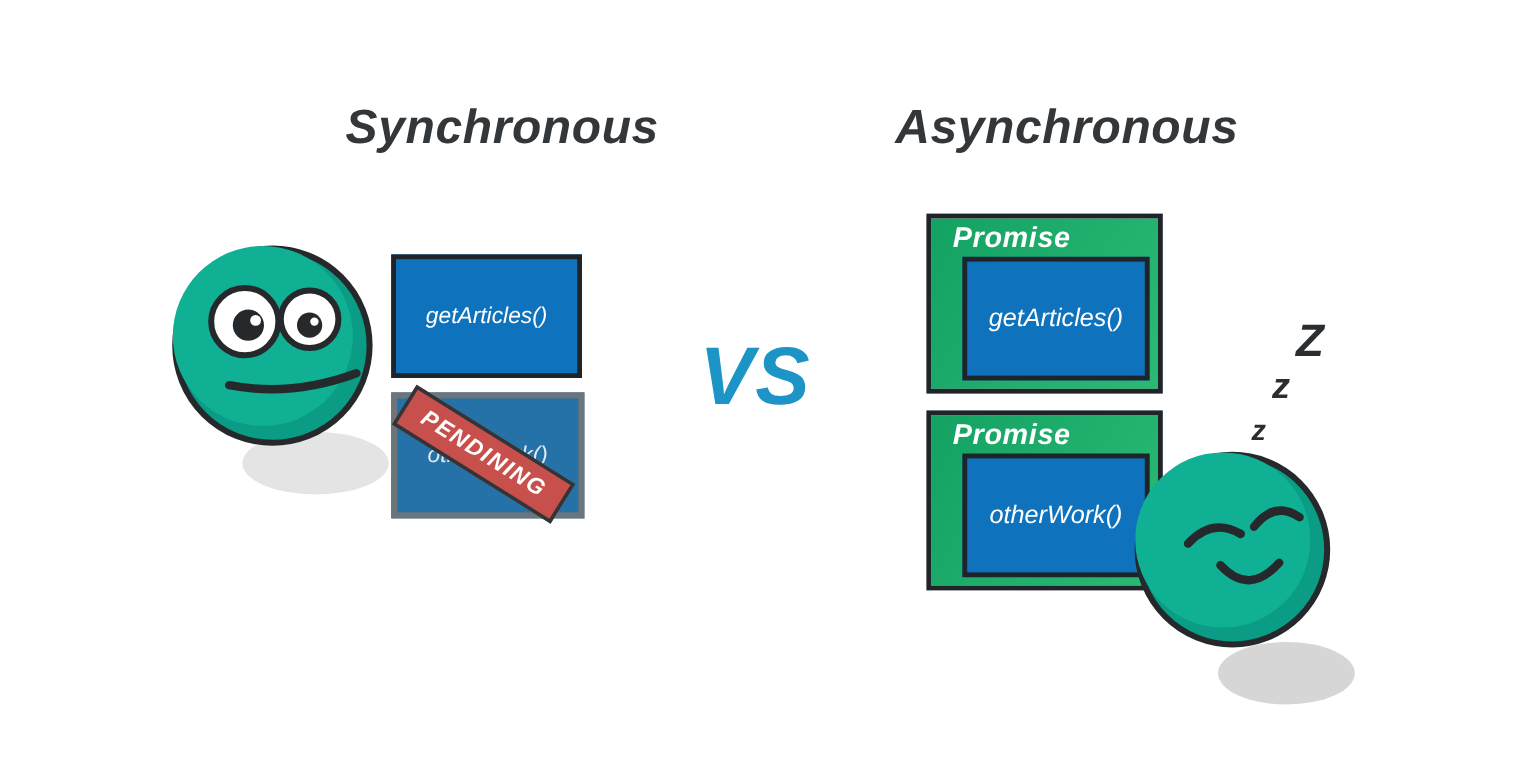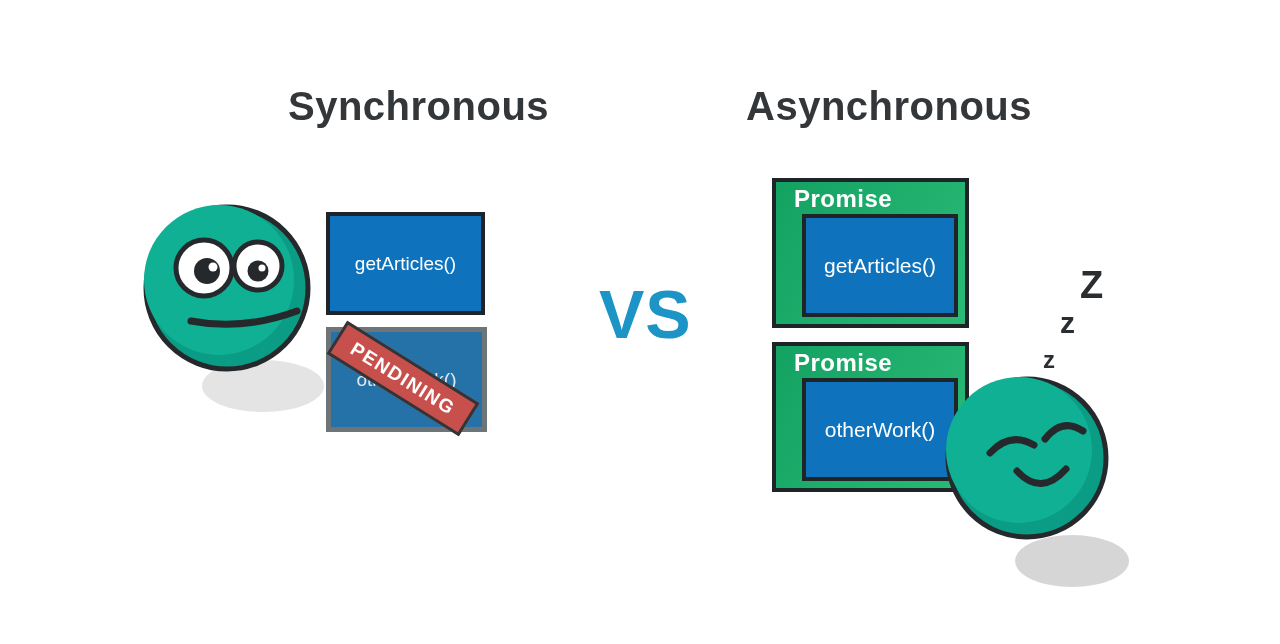--- a/index.html
+++ b/index.html
@@ -6,20 +6,21 @@
   body {
     font-family: "Liberation Sans", sans-serif;
     background: #ffffff;
   }
   .canvas {
     position: relative;
     width: 1280px;
     height: 644px;
     background: #ffffff;
     overflow: hidden;
+    font-style: italic;
   }
   .title {
     position: absolute;
     top: 84px;
     font-size: 40px;
     font-weight: bold;
     color: #34373a;
     letter-spacing: 0.5px;
     line-height: 1.1;
     white-space: nowrap;
@@ -28,21 +29,20 @@
   #async-title { left: 746px; }
   .vs {
     position: absolute;
     left: 583px;
     top: 280px;
     font-size: 68px;
     font-weight: bold;
     color: #1c94c6;
     line-height: 1;
     letter-spacing: 1px;
-    margin-left: 16px;
   }
   
   .code-box {
     position: absolute;
     box-sizing: border-box;
     display: flex;
     align-items: center;
     justify-content: center;
     color: #ffffff;
     font-size: 19px;

